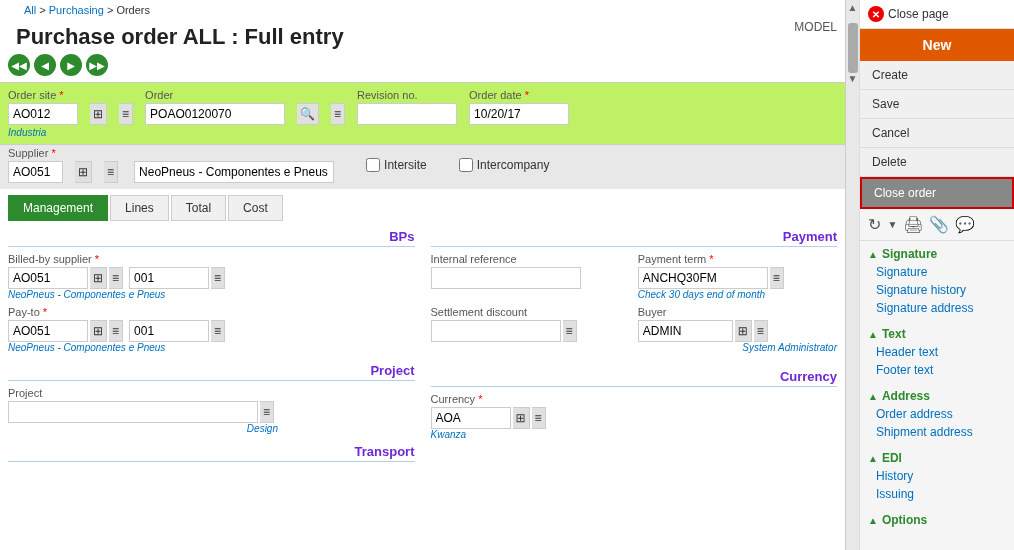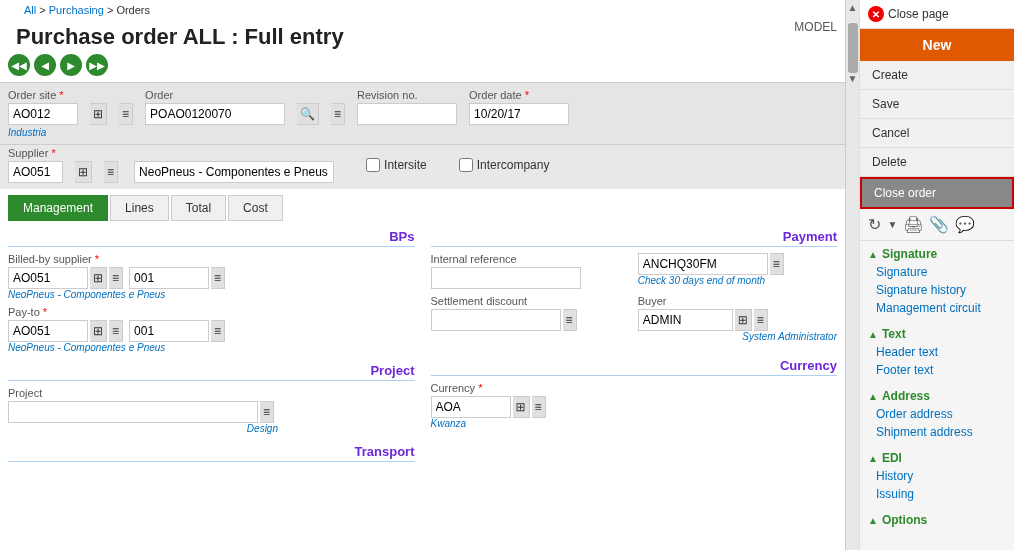--- a/index.html
+++ b/index.html
@@ -12,21 +12,21 @@
     
     
     .page-title { font-size: 22px; font-weight: bold; padding: 4px 8px 2px 8px; color: #222; }
     
     
     .nav-arrows { padding: 2px 8px 6px 8px; display: flex; gap: 4px; }
     .nav-arrow { width: 22px; height: 22px; border-radius: 50%; border: none; cursor: pointer; display: flex; align-items: center; justify-content: center; font-size: 10px; color: white; }
     .nav-arrow.green { background: #2d8a2d; }
     
     
-    .form-header { background: #e5e5e5; padding: 6px 8px; border-top: 1px solid #ccc; border-bottom: 1px solid #ccc; }
+    .form-header { background: #bef264; padding: 6px 8px; border-top: 1px solid #ccc; border-bottom: 1px solid #ccc; }
     .form-header-row { display: flex; gap: 12px; align-items: flex-start; flex-wrap: wrap; }
     .field-group { display: flex; flex-direction: column; }
     .field-label { font-size: 11px; color: #555; margin-bottom: 2px; }
     .field-label .required { color: red; }
     .field-input { display: flex; align-items: flex-start; gap: 12px; }
     .field-input input { border: 1px solid #ccc; padding: 2px 4px; font-size: 12px; height: 22px; }
     .input-icon { background: #e0e0e0; border: 1px solid #ccc; border-left: none; padding: 1px 3px; height: 22px; display: flex; align-items: center; cursor: pointer; }
     
     
     .form-header-second { background: #e8e8e8; padding: 2px 8px 6px 8px; display: flex; align-items: center; gap: 12px; }
@@ -250,20 +250,23 @@
           <div class="section-title">Payment</div>
 
           <div class="form-two-col">
             <div class="form-row">
               <div class="form-row-label">Internal reference</div>
               <div class="form-row-control">
                 <input type="text" style="width: 150px;">
               </div>
             </div>
             <div class="form-row">
+              <div class="form-row-label">
+                <span>Payment term</span> <span class="required">*</span>
+              </div>
               <div class="form-row-control">
                 <input type="text" style="width: 130px;" value="ANCHQ30FM">
                 <span class="input-icon">≡</span>
               </div>
               <div class="form-row-sub">Check 30 days end of month</div>
             </div>
           </div>
 
           <div class="form-two-col">
             <div class="form-row">
@@ -330,21 +333,21 @@
       <span class="sidebar-icon" title="Chat">💬</span>
     </div>
 
     <div class="sidebar-section">
       <div class="sidebar-section-title">
         <span class="arrow">▲</span>
         <span>Signature</span>
       </div>
       <div class="sidebar-item">Signature</div>
       <div class="sidebar-item">Signature history</div>
-      <div class="sidebar-item">Management circuit</div>
+      <div class="sidebar-item">Signature address</div>
     </div>
 
     <div class="sidebar-section">
       <div class="sidebar-section-title">
         <span class="arrow">▲</span>
         <span>Text</span>
       </div>
       <div class="sidebar-item">Header text</div>
       <div class="sidebar-item">Footer text</div>
     </div>

